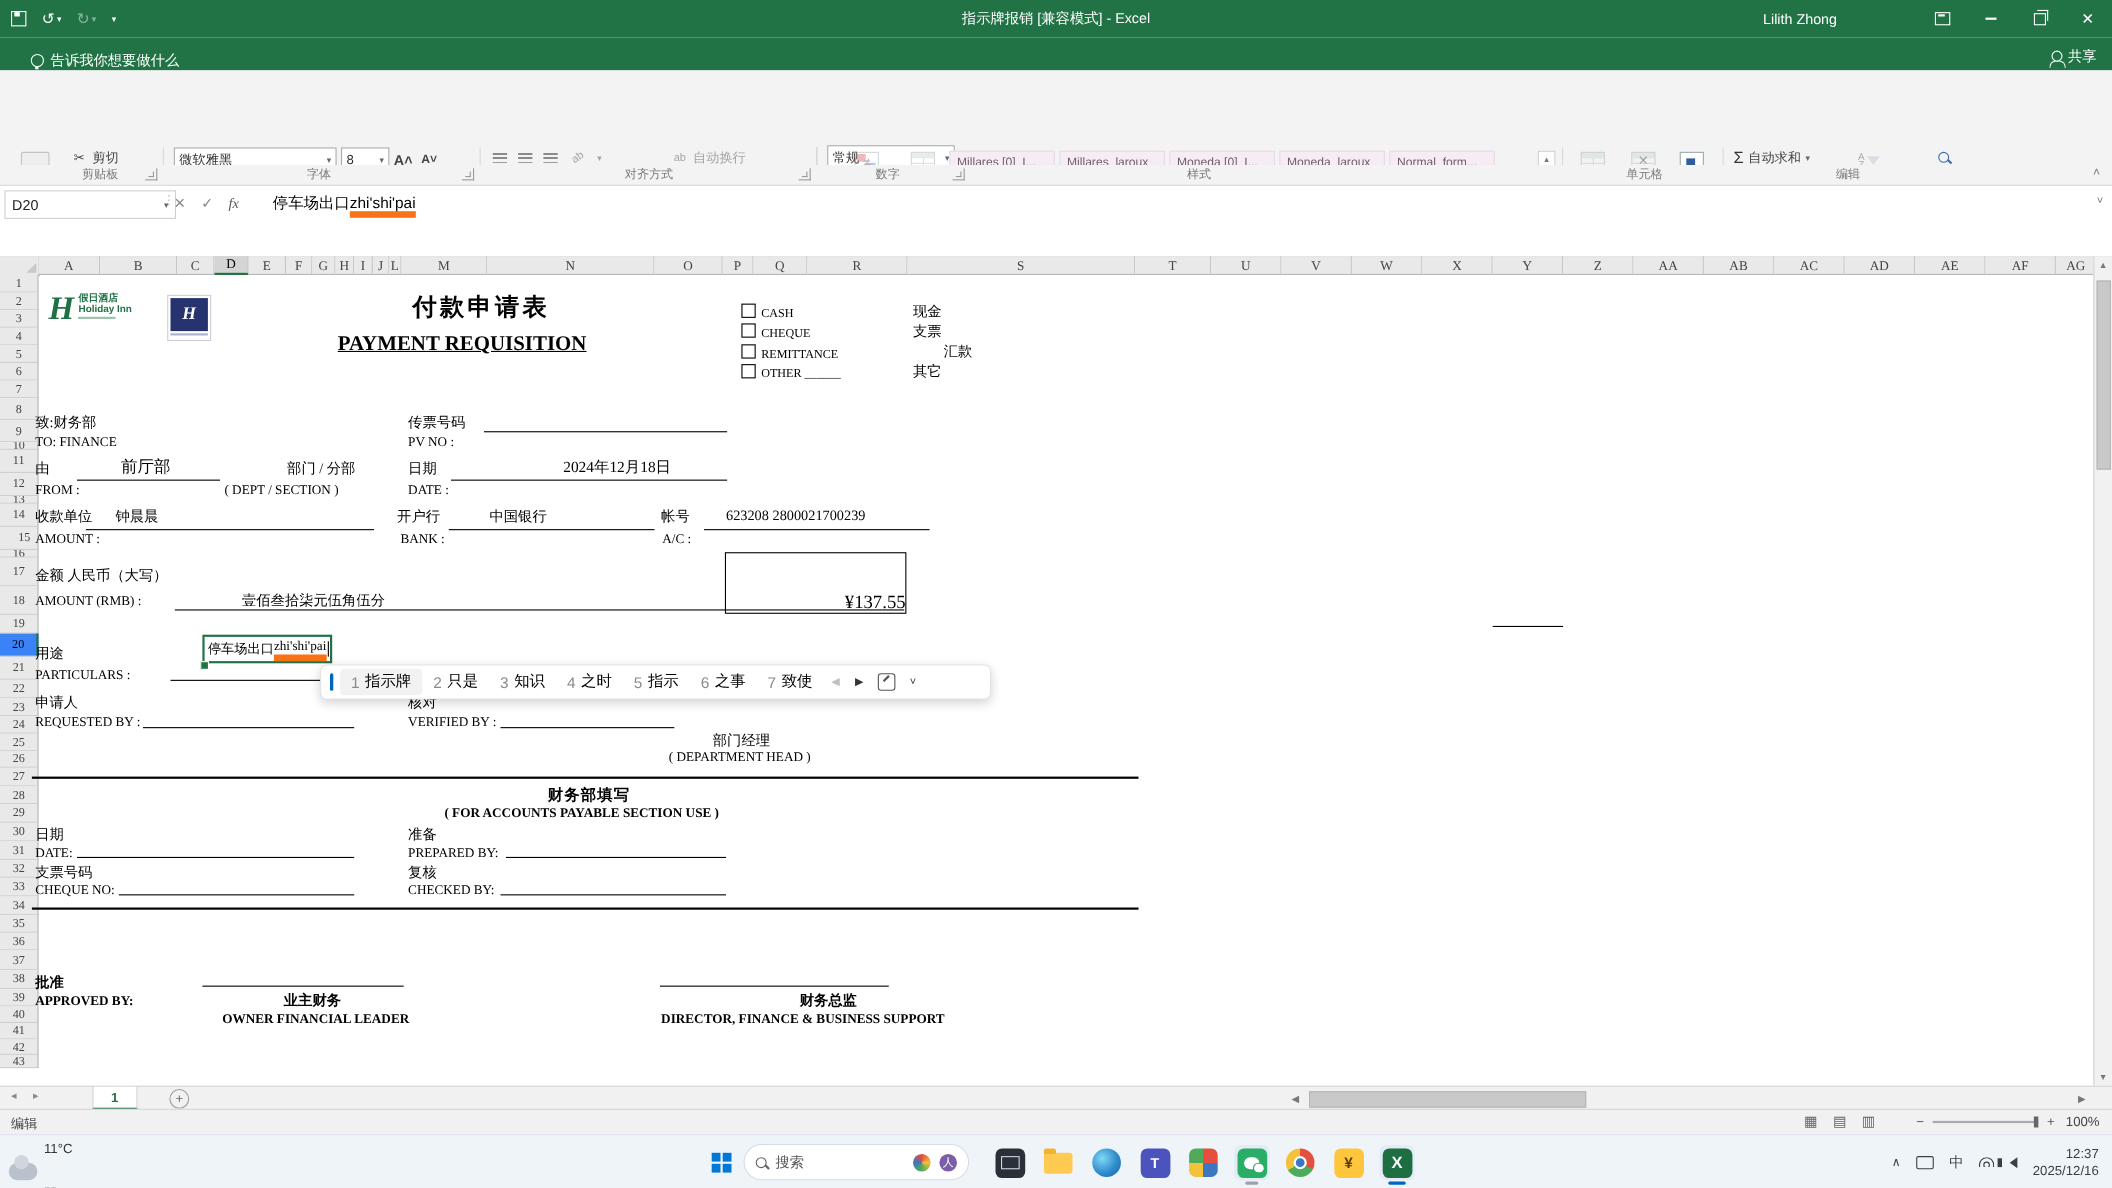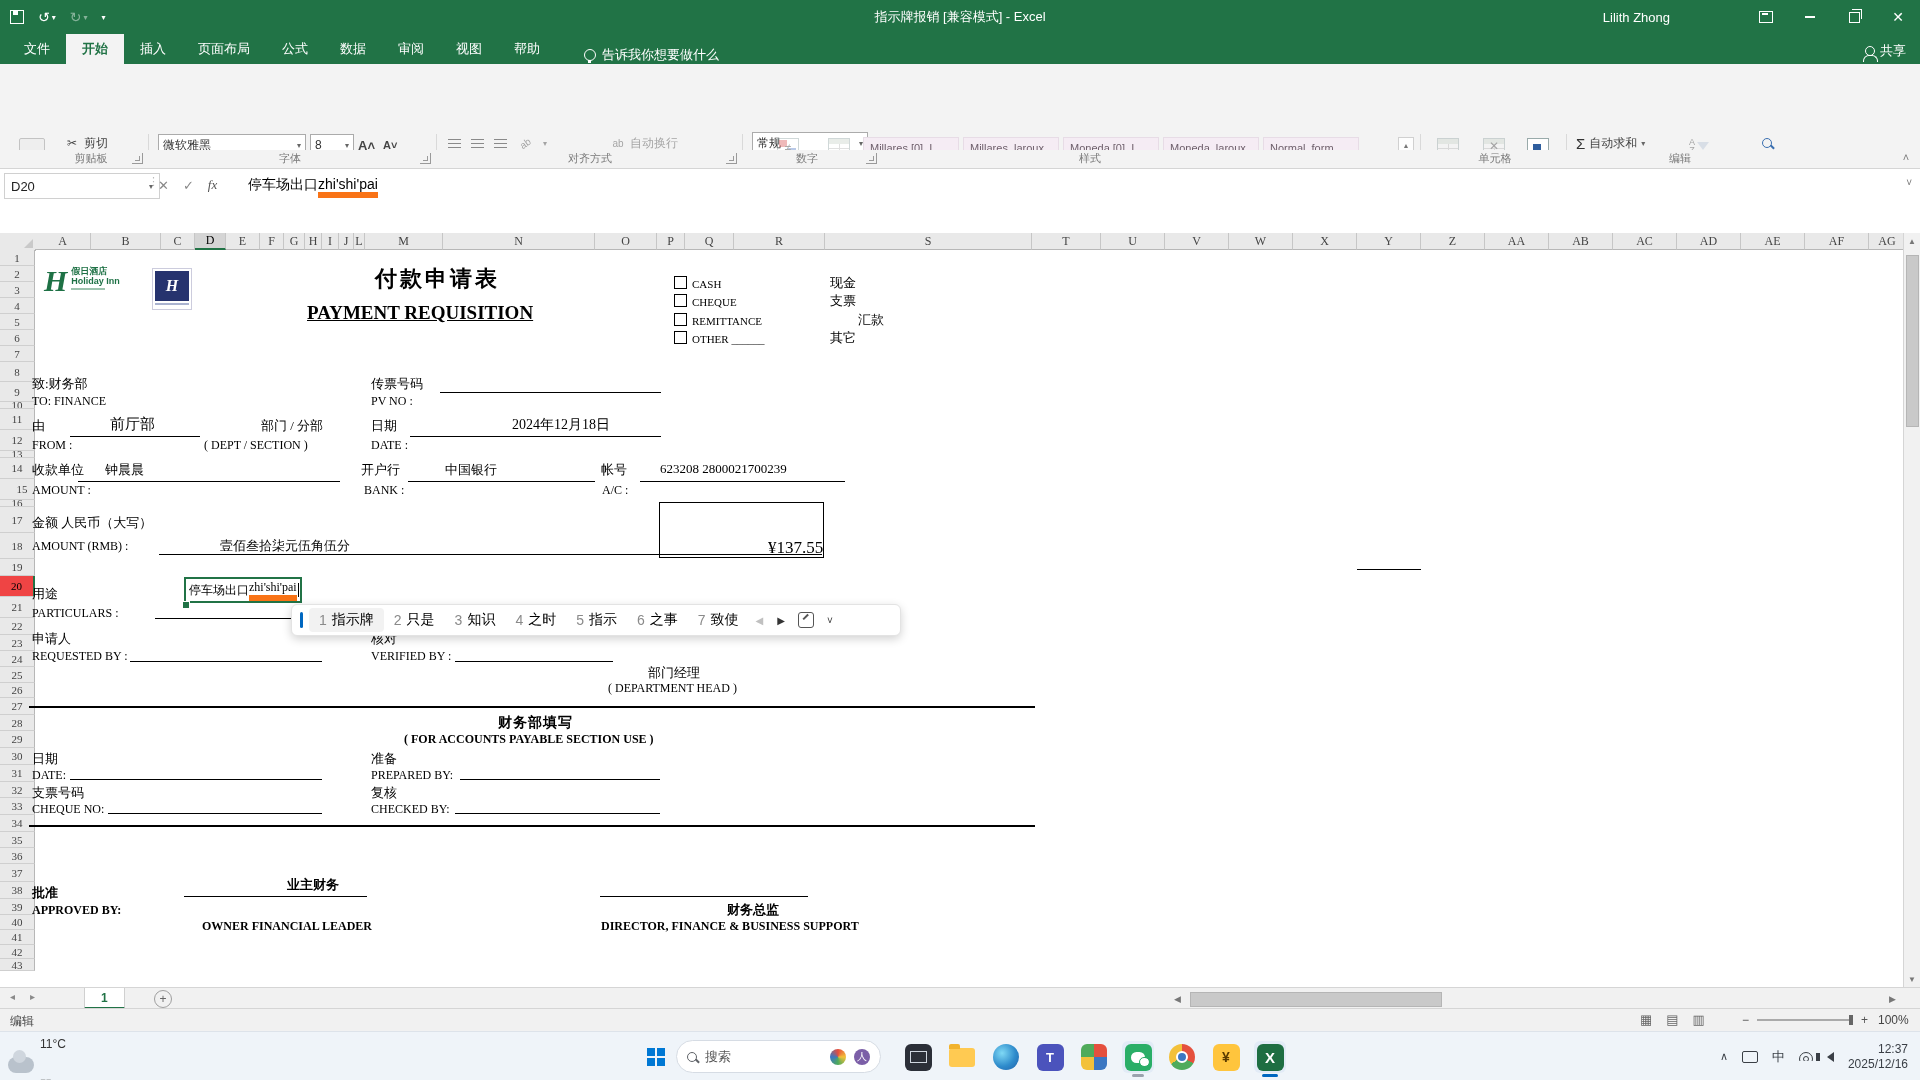--- a/index.html
+++ b/index.html
@@ -79,21 +79,21 @@
   
   .corner{position:absolute;left:0;top:233px;width:35px;height:17px;background:#e9e9e9;border-right:1px solid #b7b7b7;border-bottom:1px solid #b7b7b7;}
   .corner:after{content:"";position:absolute;right:2px;bottom:2px;border-left:9px solid transparent;border-bottom:9px solid #c9c9c9;}
   .colhdrs{position:absolute;left:35px;top:233px;height:17px;display:flex;}
   .colh{height:17px;box-sizing:border-box;border-right:1px solid #c6c6c6;border-bottom:1px solid #b7b7b7;background:#e9e9e9;color:#444;
     font-family:"Liberation Serif","DejaVu Serif",serif;font-size:12px;display:flex;align-items:center;justify-content:center;overflow:hidden;}
   .colh.sel{background:#d5d5d5;border-bottom:2px solid #217346;color:#000;}
   .rowhdrs{position:absolute;left:0;top:250px;width:35px;}
   .rowh{box-sizing:border-box;border-right:1px solid #b7b7b7;border-bottom:1px solid #cfcfcf;background:#e9e9e9;color:#444;
     font-family:"Liberation Serif","DejaVu Serif",serif;font-size:11px;display:flex;align-items:center;justify-content:center;overflow:hidden;}
-  .rowh.sel{background:#ef4444;border-right:2px solid #217346;color:#000;}
+  .rowh.sel{background:#3b82f6;border-right:2px solid #217346;color:#000;}
   
   .canvas{position:absolute;left:0;top:0;width:1920px;height:1080px;pointer-events:none;}
   .fe{position:absolute;font-family:"Liberation Serif","DejaVu Serif",serif;font-size:12px;color:#000;white-space:nowrap;}
   .cn{font-size:13px;}
   .b{font-weight:bold;}
   .uline{position:absolute;border-bottom:1px solid #000;}
   .hline{position:absolute;background:#000;height:2px;}
   .cbox{display:inline-block;width:11px;height:11px;border:1px solid #000;margin-right:5px;vertical-align:-1px;}
   .amtbox{position:absolute;border:1px solid #000;background:transparent;}
   .editcell{position:absolute;left:184px;top:577px;width:118px;height:26px;border:2px solid #217346;background:#fff;
@@ -205,31 +205,20 @@
     <div class="winbtn" style="right:88px;">
         <span class="i-min"></span>
       </div>
     <div class="winbtn" style="right:44px;">
         <span class="i-rest"></span>
       </div>
     <div class="winbtn" style="right:0;">✕</div>
   </div>
 
   <div class="tabrow">
-    <div id="tabs" style="display:flex;margin-left:8px;">
-        <div class="rtab">文件</div>
-        <div class="rtab active">开始</div>
-        <div class="rtab">插入</div>
-        <div class="rtab">页面布局</div>
-        <div class="rtab">公式</div>
-        <div class="rtab">数据</div>
-        <div class="rtab">审阅</div>
-        <div class="rtab">视图</div>
-        <div class="rtab">帮助</div>
-      </div>
     <div class="tellme">
       <span class="i-bulb"></span>
       <span>告诉我你想要做什么</span>
     </div>
     <div class="share">
       <span class="i-person"></span>
       <span>共享</span>
     </div>
   </div>
 
@@ -617,21 +606,21 @@
     <div class="fe cn" style="left:371px;top:784px;">复核</div>
     <div class="fe" style="left:32px;top:802px;">CHEQUE NO:</div>
     <div class="uline" style="left:108px;top:813px;width:214px;"></div>
     <div class="fe" style="left:371px;top:802px;">CHECKED BY:</div>
     <div class="uline" style="left:455px;top:813px;width:205px;"></div>
     <div class="hline" style="left:29px;top:825px;width:1006px;"></div>
 
     <div class="fe cn b" style="left:32px;top:884px;">批准</div>
     <div class="fe b" style="left:32px;top:903px;">APPROVED BY:</div>
     <div class="uline" style="left:184px;top:896px;width:183px;"></div>
-    <div class="fe cn b" style="left:258px;top:876px;margin-left:29px;">业主财务</div>
+    <div class="fe cn b" style="left:258px;top:901px;">业主财务</div>
     <div class="fe b" style="left:202px;top:919px;">OWNER FINANCIAL LEADER</div>
     <div class="uline" style="left:600px;top:896px;width:208px;"></div>
     <div class="fe cn b" style="left:727px;top:901px;">财务总监</div>
     <div class="fe b" style="left:601px;top:919px;">DIRECTOR, FINANCE &amp; BUSINESS SUPPORT</div>
 
     <div class="imebar" style="pointer-events:auto;">
       <span class="ime-accent"></span>
       <span id="imeitems" style="display:flex;align-items:center;">
           <span class="ime-item first">
             <span class="num">1</span>

